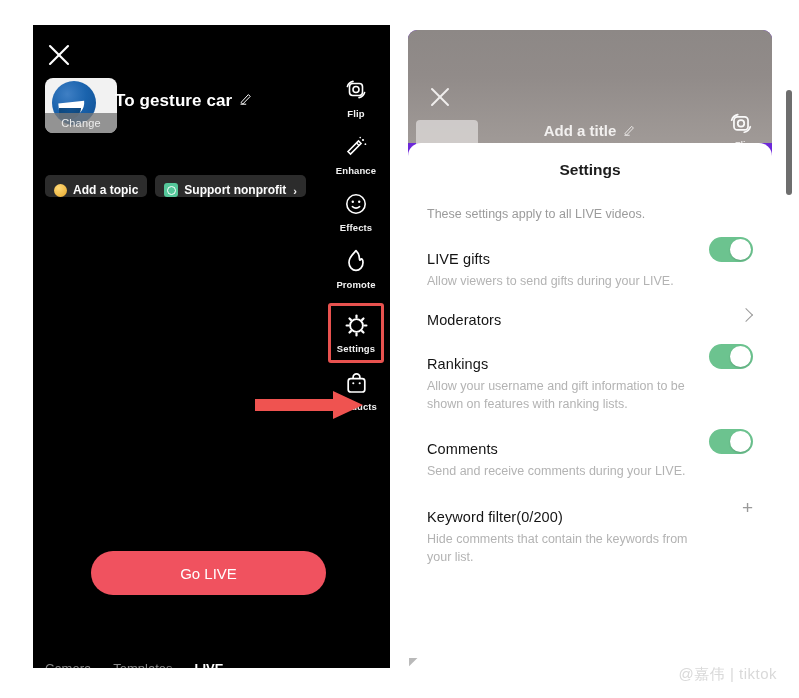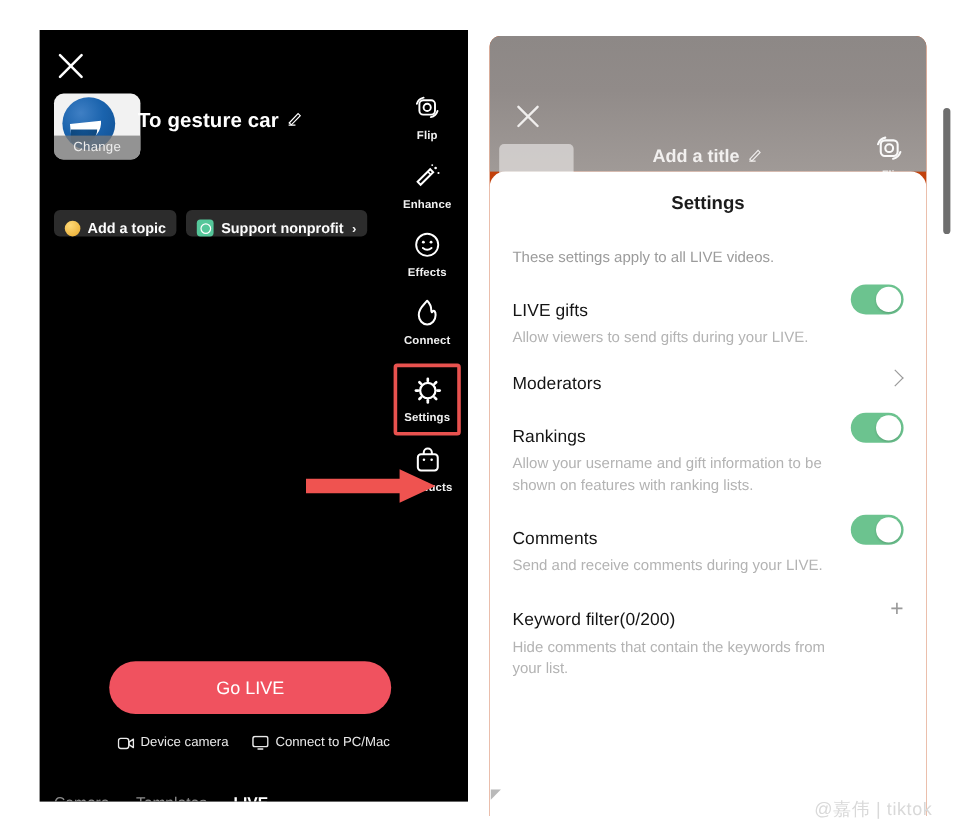--- a/index.html
+++ b/index.html
@@ -107,21 +107,21 @@
   .tabs{
     position:absolute;left:12px;top:636px;display:flex;gap:22px;align-items:center;
   }
   .tabs .t{color:#8b8b8b;font-size:13px;cursor:pointer;}
   .tabs .t.on{color:#ffffff;font-weight:700;}
 
   
   .panel-right{
     position:absolute;left:408px;top:30px;width:364px;height:650px;
     border-radius:9px 9px 0 0;overflow:hidden;
-    background:#c2410c;
+    background:#6d28d9;
   }
   .dim-top{
     position:absolute;left:0;top:0;width:100%;height:113px;
     background:linear-gradient(180deg,#8d8886 0%,#918b89 40%,#a09a97 100%);
   }
   .dim-top .rx{
     position:absolute;left:20px;top:55px;width:24px;height:24px;cursor:pointer;
   }
   .dim-top .ghost-thumb{
     position:absolute;left:8px;top:90px;width:62px;height:30px;
@@ -276,21 +276,21 @@
       <span class="lbl">Effects</span>
     </div>
 
 
     <div class="rail-item">
       <span class="ico">
         <svg width="22" height="24" viewBox="0 0 22 24">
           <path d="M11 1.6 C7.5 6 4 7.8 4 13.4 C4 18 7.2 21.4 11 21.4 C14.8 21.4 18 18 18 13.4 C18 10.6 16.6 9 15.6 10.6 C15 11.6 14.4 11.2 14.4 9.6 C14.4 6.6 13.2 3.8 11 1.6 Z" fill="none" stroke="#fff" stroke-width="1.7" stroke-linejoin="round"></path>
         </svg>
       </span>
-      <span class="lbl">Connect</span>
+      <span class="lbl">Promote</span>
     </div>
 
     <div class="rail-item highlight">
       <span class="ico">
         <svg width="25" height="25" viewBox="0 0 25 25">
           <g fill="none" stroke="#fff" stroke-width="1.9">
             <circle cx="12.5" cy="12.5" r="6.4"></circle>
           </g>
           <g stroke="#fff" stroke-width="2.2" stroke-linecap="round">
             <line x1="12.5" y1="2.6" x2="12.5" y2="4.5"></line>
@@ -321,36 +321,20 @@
   </div>
 
   <div class="arrow">
     <svg width="110" height="30" viewBox="0 0 110 30">
       <path d="M0 9 L78 9 L78 1 L108 15 L78 29 L78 21 L0 21 Z" fill="#ef5350"></path>
     </svg>
   </div>
 
   <div class="golive">Go LIVE</div>
 
-  <div class="camrow">
-    <div class="it">
-      <svg width="14" height="11" viewBox="0 0 14 11">
-        <rect x="0.7" y="1.3" width="8.6" height="8.4" rx="2" fill="none" stroke="#e9e9e9" stroke-width="1.2"></rect>
-        <path d="M9.5 4.4 L13.2 2 V9 L9.5 6.6 Z" fill="none" stroke="#e9e9e9" stroke-width="1.2" stroke-linejoin="round"></path>
-      </svg>
-      <span>Device camera</span>
-    </div>
-    <div class="it">
-      <svg width="14" height="12" viewBox="0 0 14 12">
-        <rect x="0.8" y="0.8" width="12.4" height="8.4" rx="1.6" fill="none" stroke="#e9e9e9" stroke-width="1.2"></rect>
-        <line x1="4.6" y1="11.2" x2="9.4" y2="11.2" stroke="#e9e9e9" stroke-width="1.2"></line>
-      </svg>
-      <span>Connect to PC/Mac</span>
-    </div>
-  </div>
 
   <div class="tabs">
     <span class="t">Camera</span>
     <span class="t">Templates</span>
     <span class="t on">LIVE</span>
   </div>
 
 </div>
 
 <div class="panel-right">

